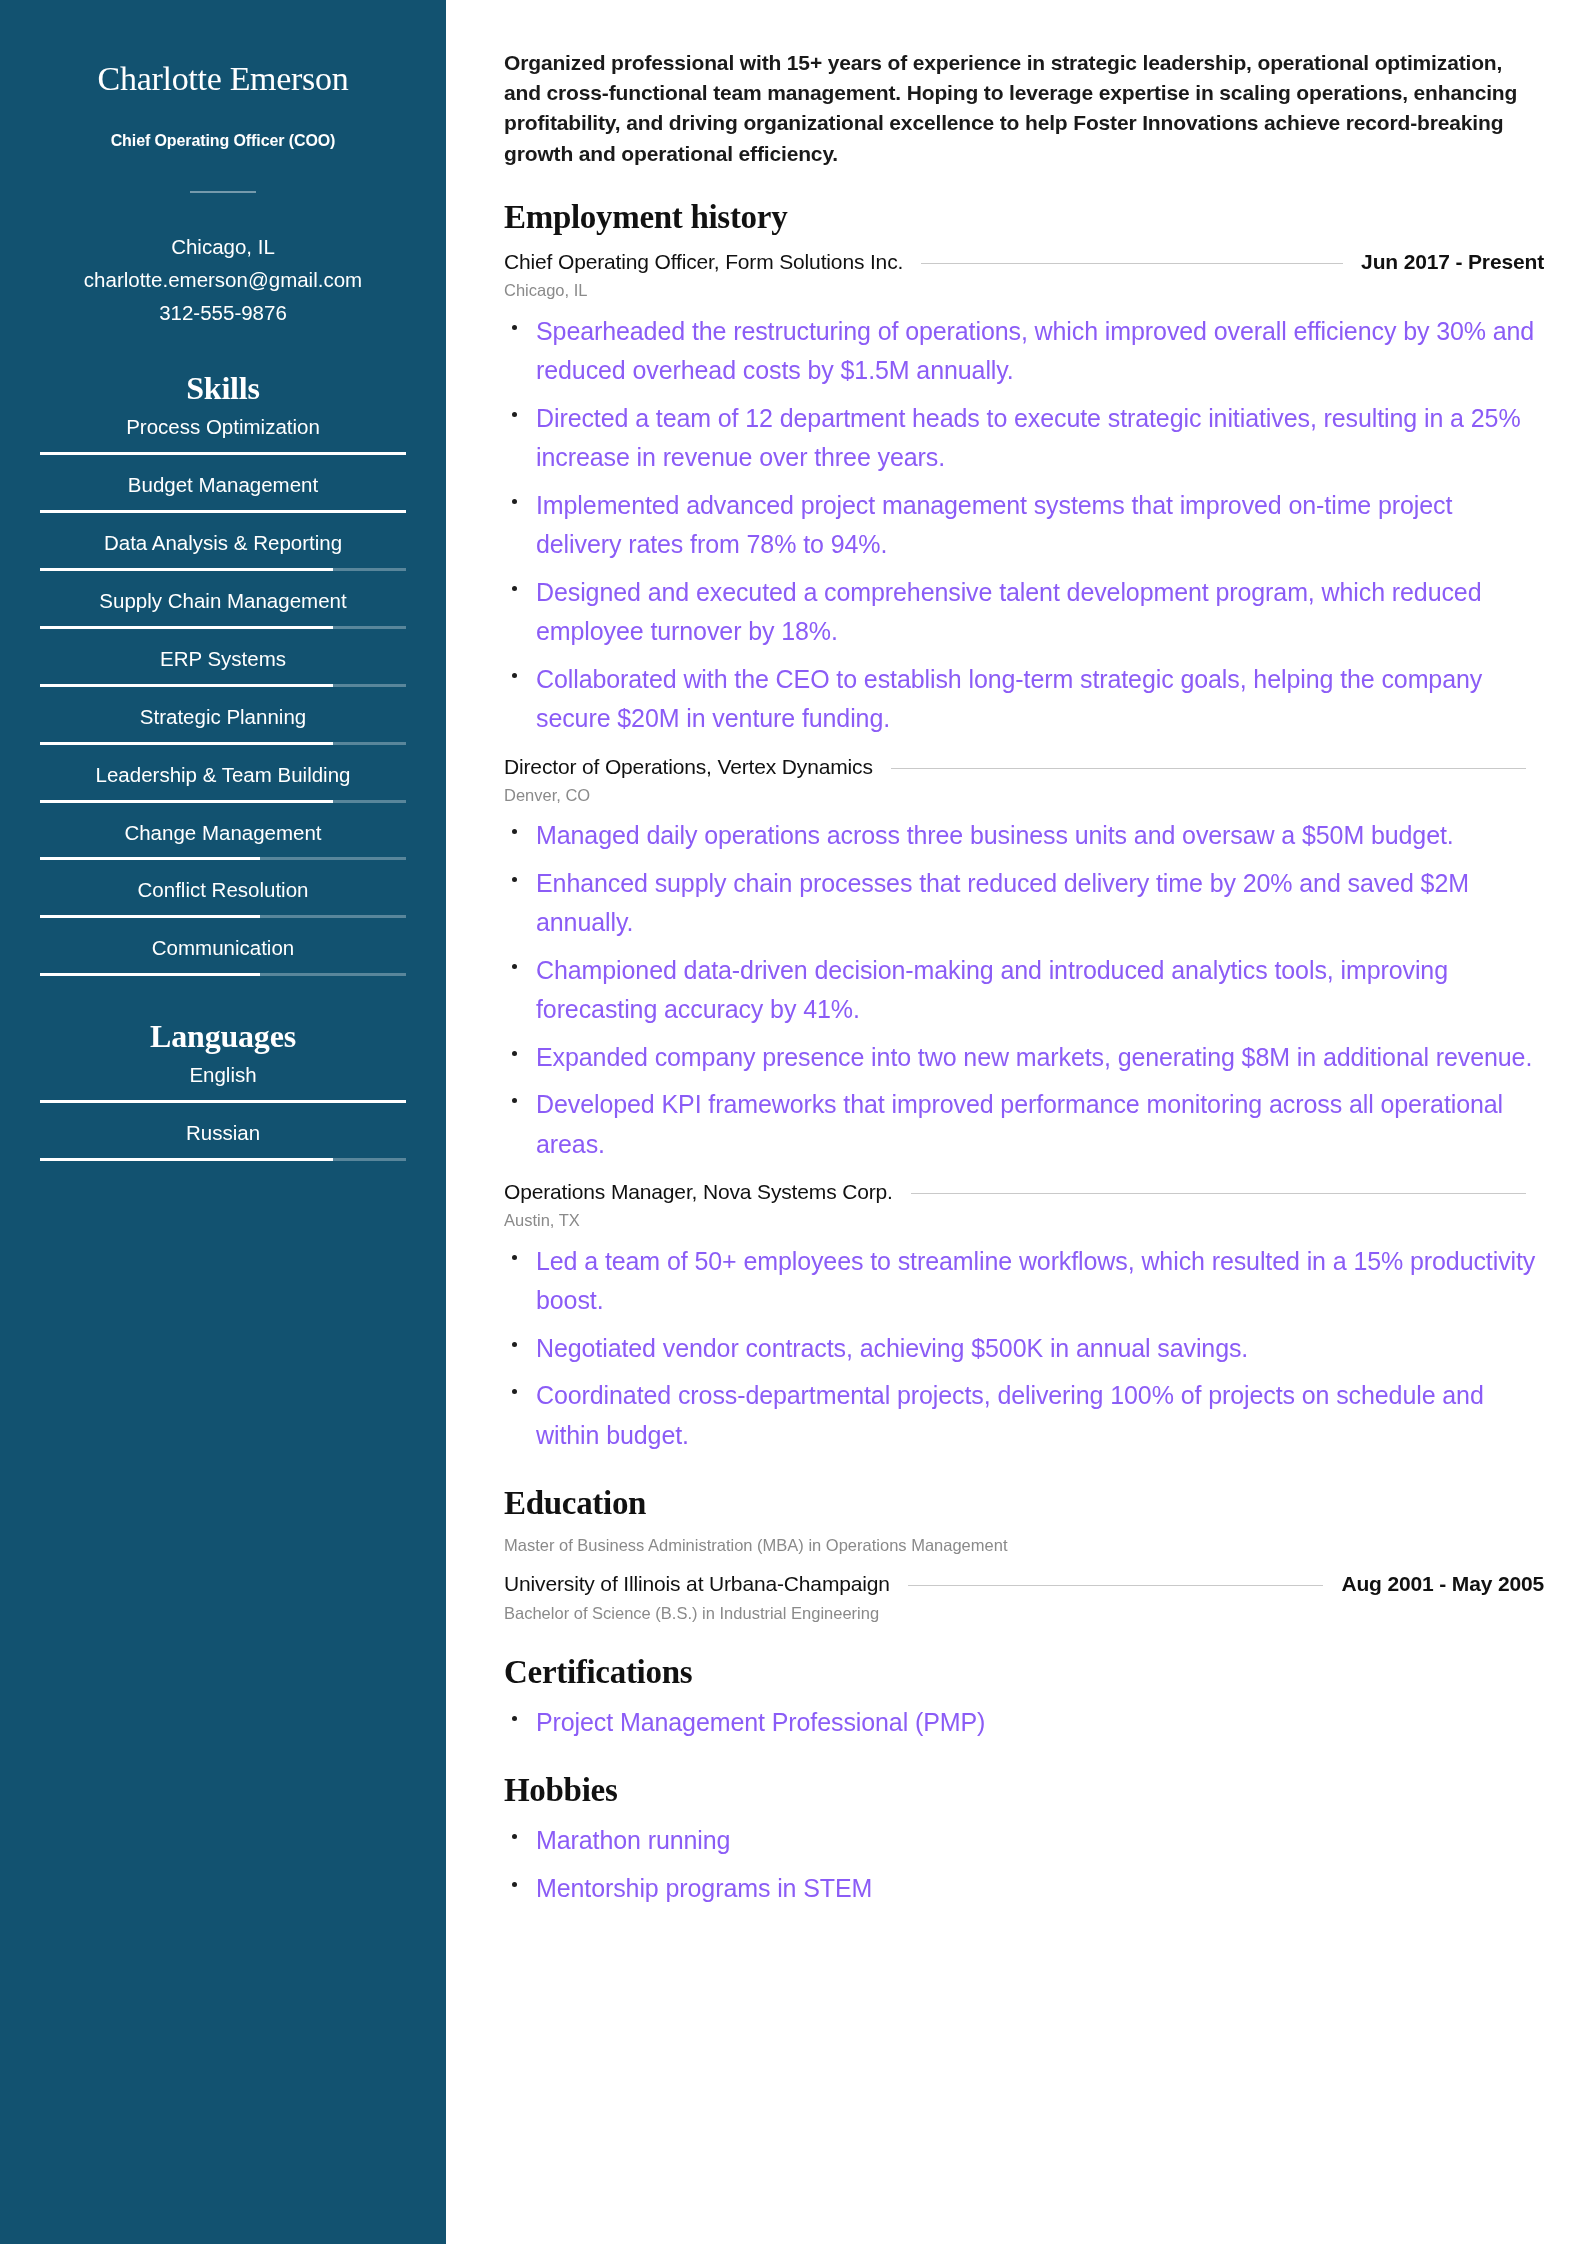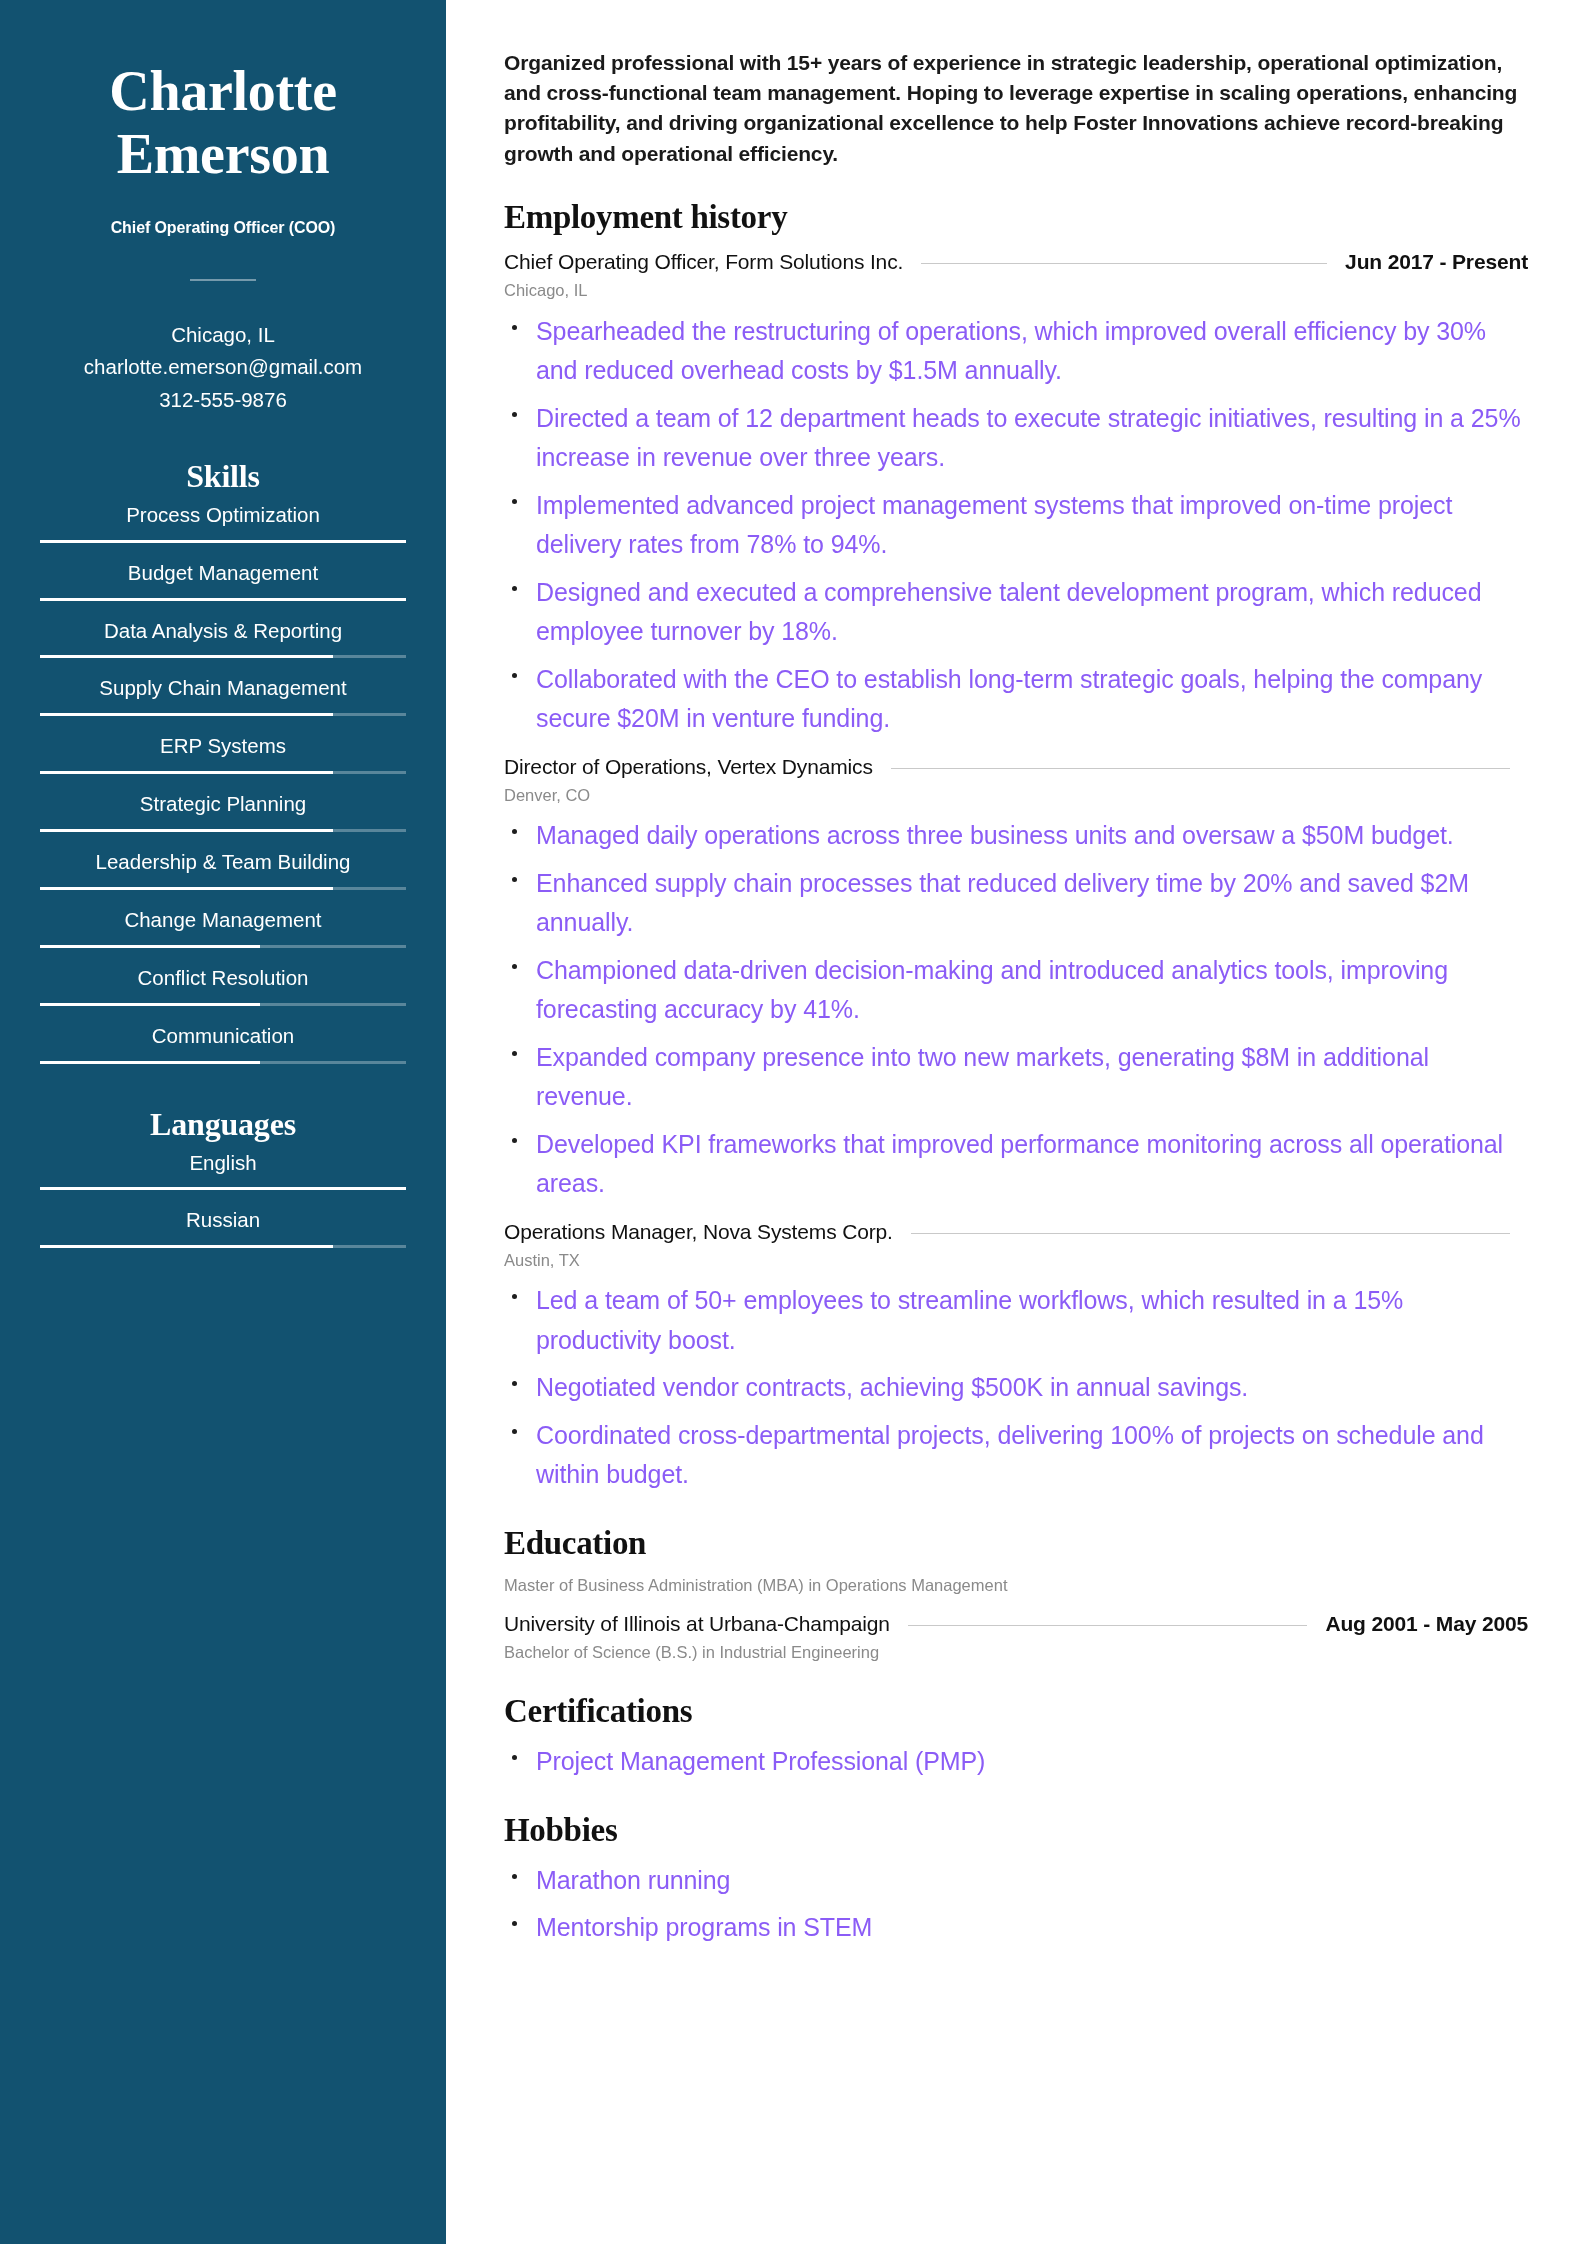--- a/index.html
+++ b/index.html
@@ -21,22 +21,22 @@
     width: 446px;
     flex: 0 0 446px;
     background: #125270;
     color: #ffffff;
     padding: 48px 40px 0 40px;
     text-align: center;
   }
 
   .full-name {
     font-family: "Liberation Serif", serif;
-    font-weight: bold;
-    font-size: 56px;
+    font-weight: normal;
+    font-size: 34px;
     line-height: 1.12;
     letter-spacing: -0.3px;
     margin-top: 12px;
   }
 
   .job-title {
     font-size: 16px;
     font-weight: bold;
     line-height: 1.32;
     margin-top: 32px;
@@ -86,21 +86,21 @@
   .rate-fill {
     position: absolute;
     left: 0; top: 0; bottom: 0;
     background: #ffffff;
     height: 3px;
   }
 
   
   .main {
     flex: 1;
-    padding: 48px 60px 0 58px;
+    padding: 48px 44px 0 58px;
     min-width: 0;
   }
 
   .summary {
     font-size: 21px;
     font-weight: bold;
     line-height: 1.44;
     color: #1a1a1a;
     letter-spacing: -0.15px;
   }

